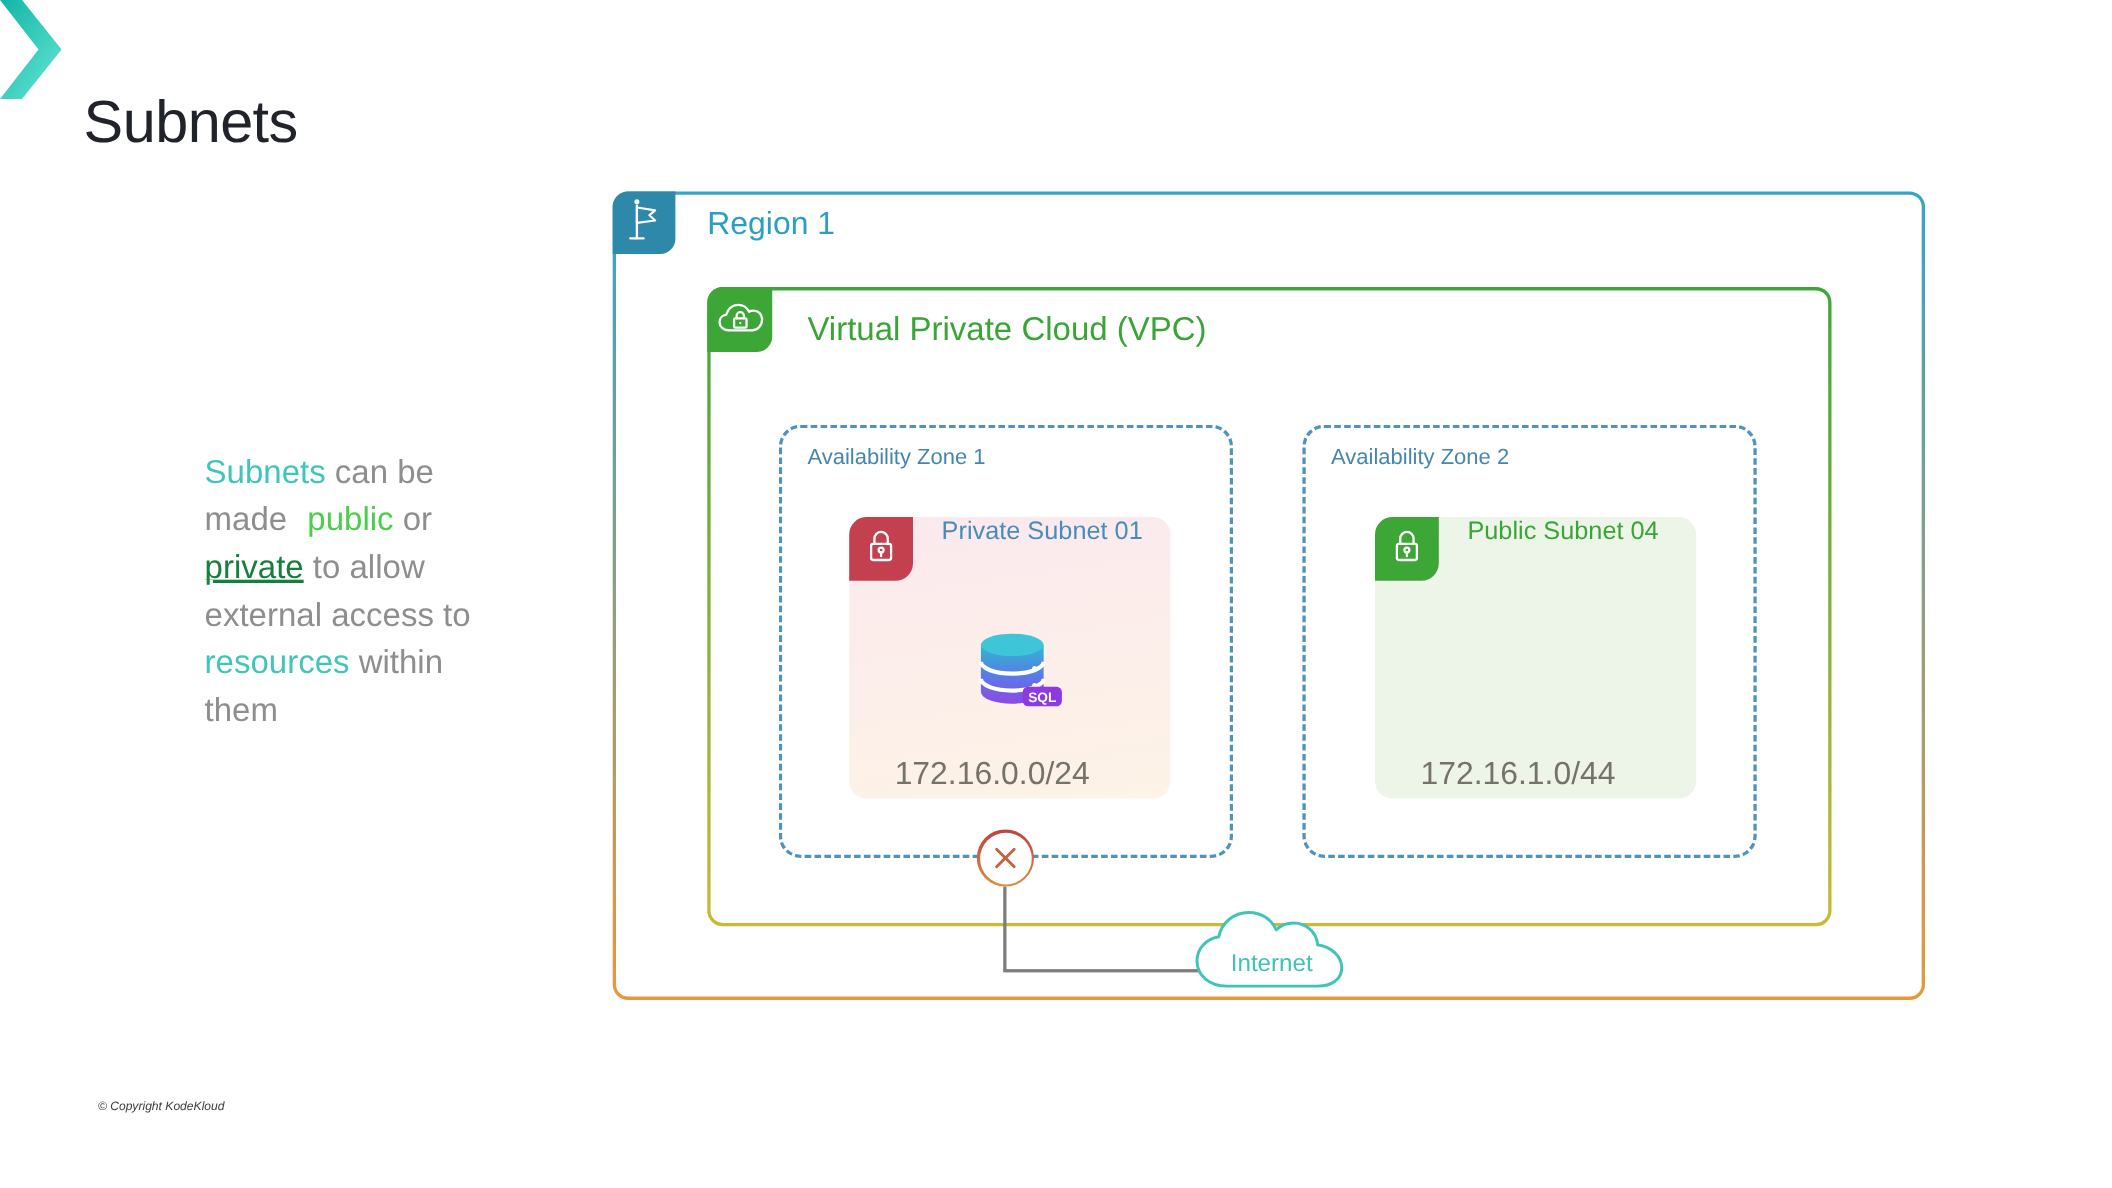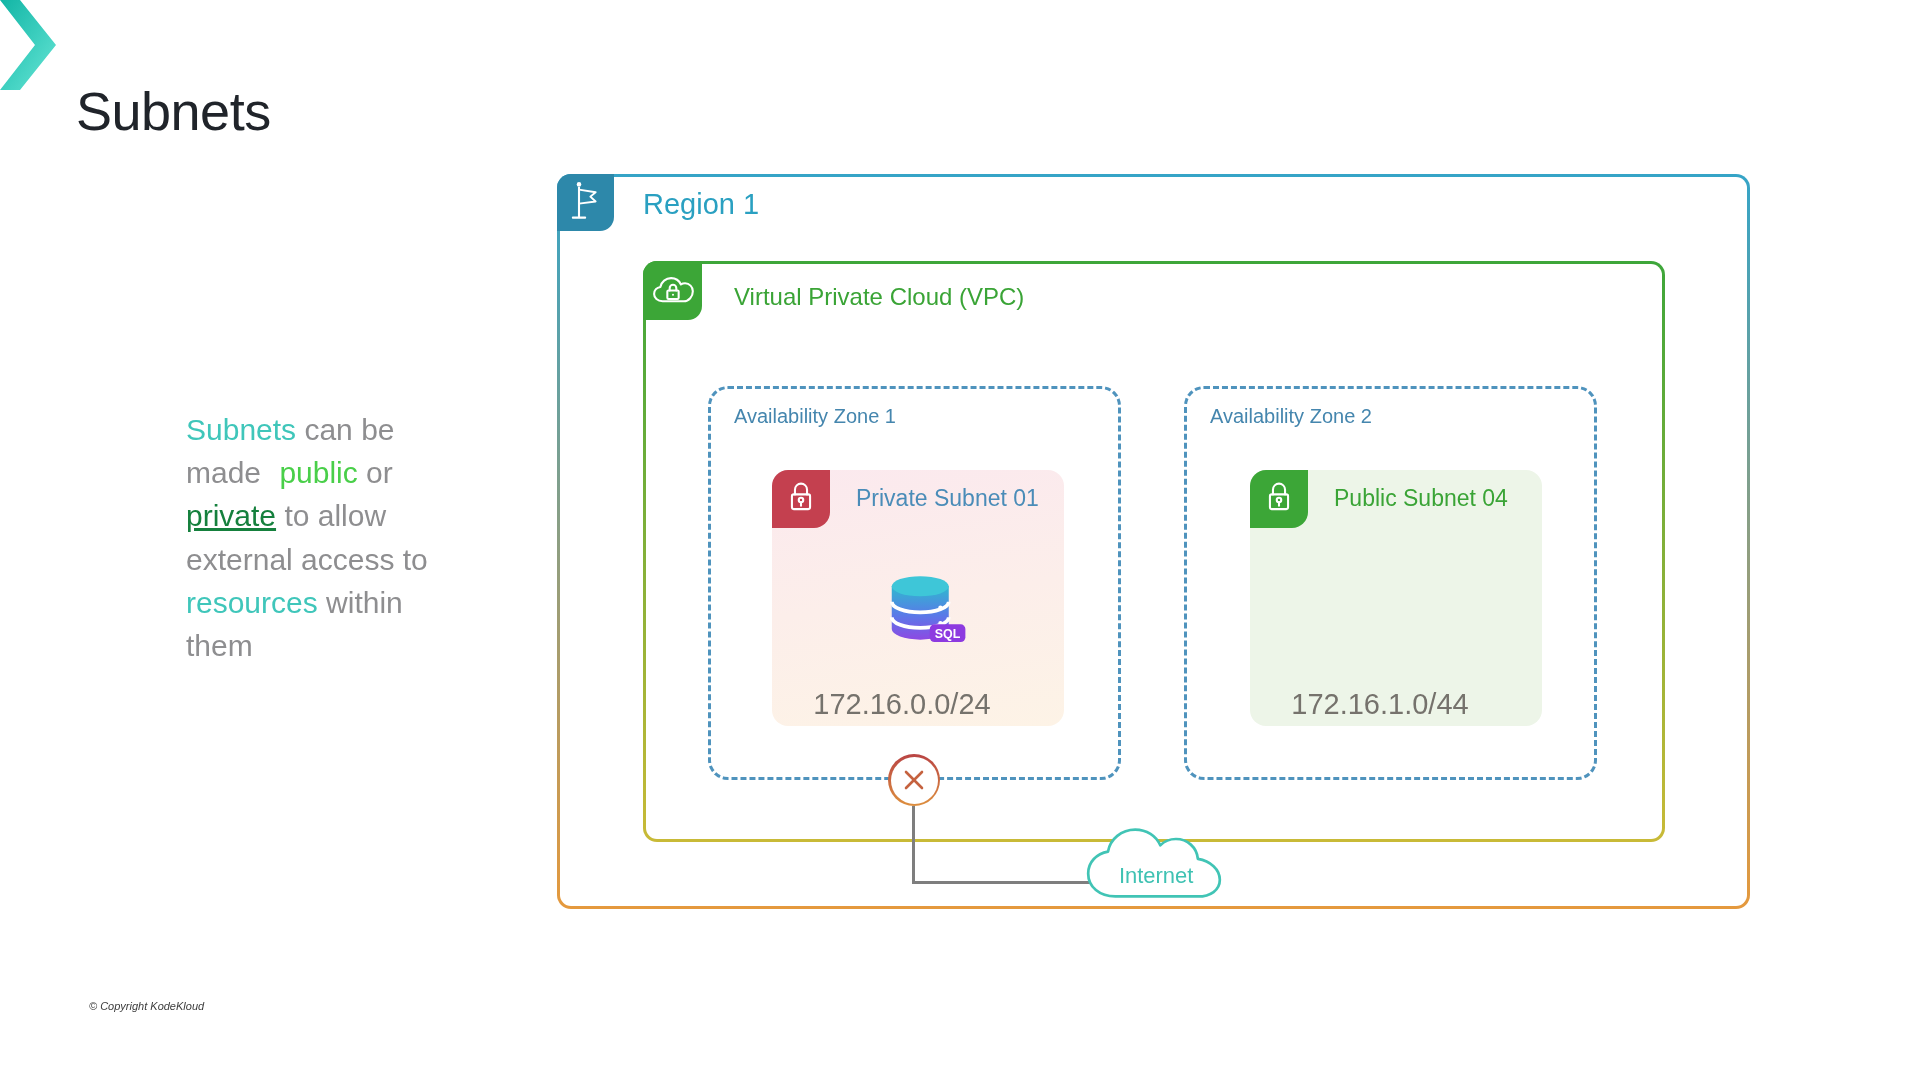--- a/index.html
+++ b/index.html
@@ -38,21 +38,21 @@
 
   .corner-badge {
     position:absolute; display:flex; align-items:center; justify-content:center; z-index:6;
   }
   .region-badge { left:557px; top:174px; width:57px; height:57px; background:#2d88aa;
     border-radius:14px 0 14px 0; }
   .vpc-badge { left:643px; top:261px; width:59px; height:59px; background:#3ca637;
     border-radius:14px 0 14px 0; }
 
   .region-label { position:absolute; left:643px; top:188px; font-size:29px; color:#2aa0c1; }
-  .vpc-label    { position:absolute; left:734px; top:283px; font-size:24px; color:#3aa436; }
+  .vpc-label    { position:absolute; left:734px; top:283px; font-size:30px; color:#3aa436; }
 
   
   .az {
     position:absolute; top:386px; width:413px; height:394px;
     border:3px dashed #4f93bd; border-radius:20px;
   }
   .az1 { left:708px; }
   .az2 { left:1184px; }
   .az-label { position:absolute; top:405px; font-size:20px; color:#4586ae; }
   .az1-label { left:734px; }
@@ -63,21 +63,21 @@
   .private-card { left:772px; background:linear-gradient(172deg,#fbe9ee 0%,#fdf3e6 100%); }
   .public-card  { left:1250px; background:#edf5e8; }
 
   .subnet-badge {
     position:absolute; top:470px; width:58px; height:58px; border-radius:16px 0 16px 0;
     display:flex; align-items:center; justify-content:center; z-index:5;
   }
   .private-badge { left:772px; background:#c4404f; }
   .public-badge  { left:1250px; background:#3ca637; }
 
-  .subnet-name { position:absolute; top:485px; font-size:23px; }
+  .subnet-name { position:absolute; top:469px; font-size:23px; }
   .private-name { left:856px; color:#4a8cb8; }
   .public-name  { left:1334px; color:#3aa436; }
 
   .cidr { position:absolute; top:688px; width:260px; text-align:center;
     font-size:29px; color:#75726c; }
   .cidr1 { left:772px; }
   .cidr2 { left:1250px; }
 
   .db-icon { position:absolute; left:882px; top:572px; z-index:4; }
 

